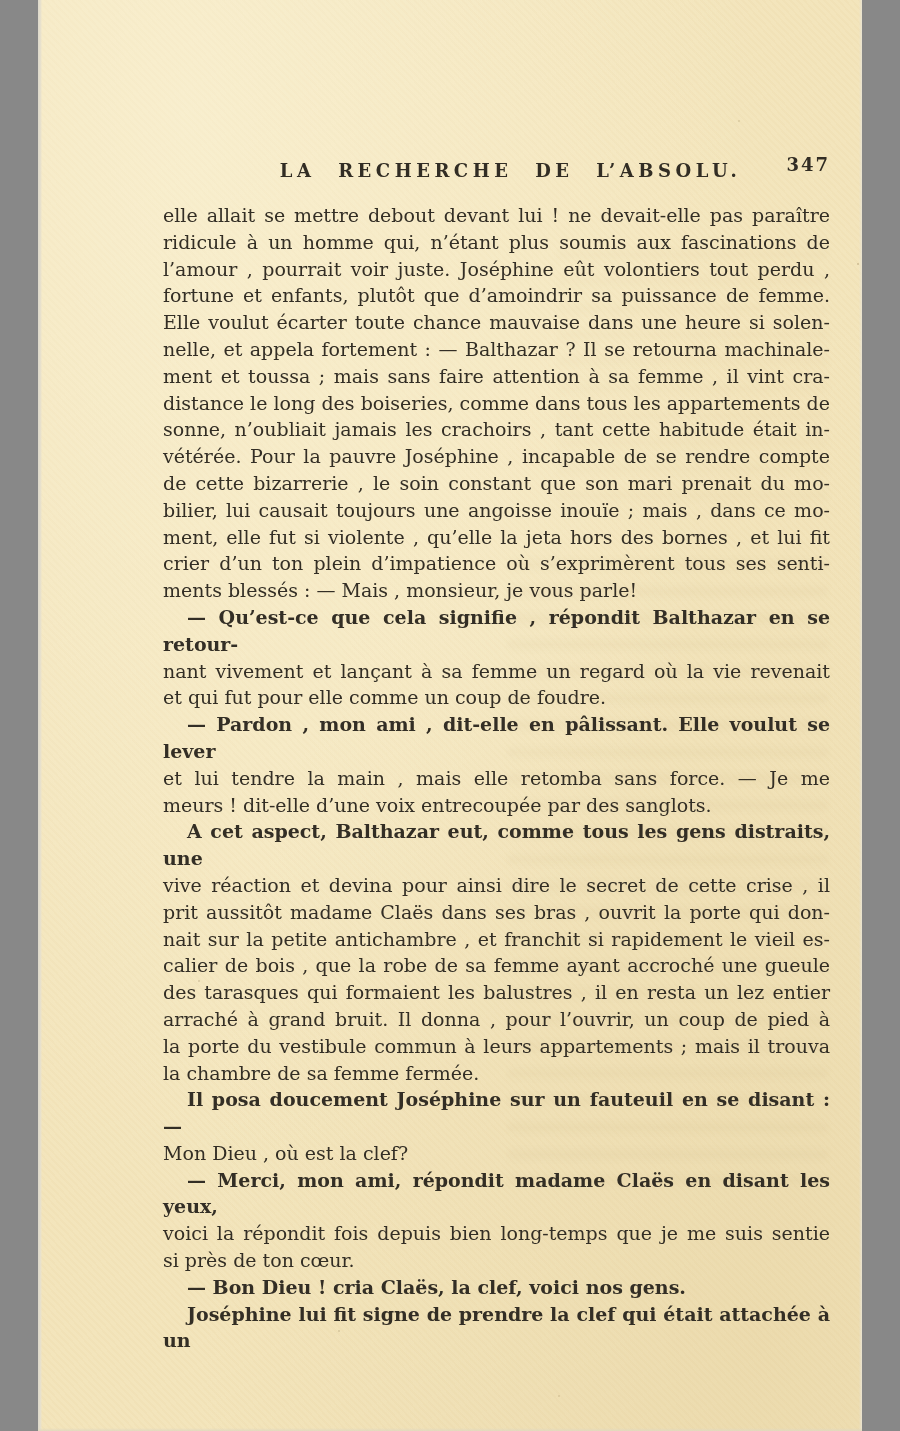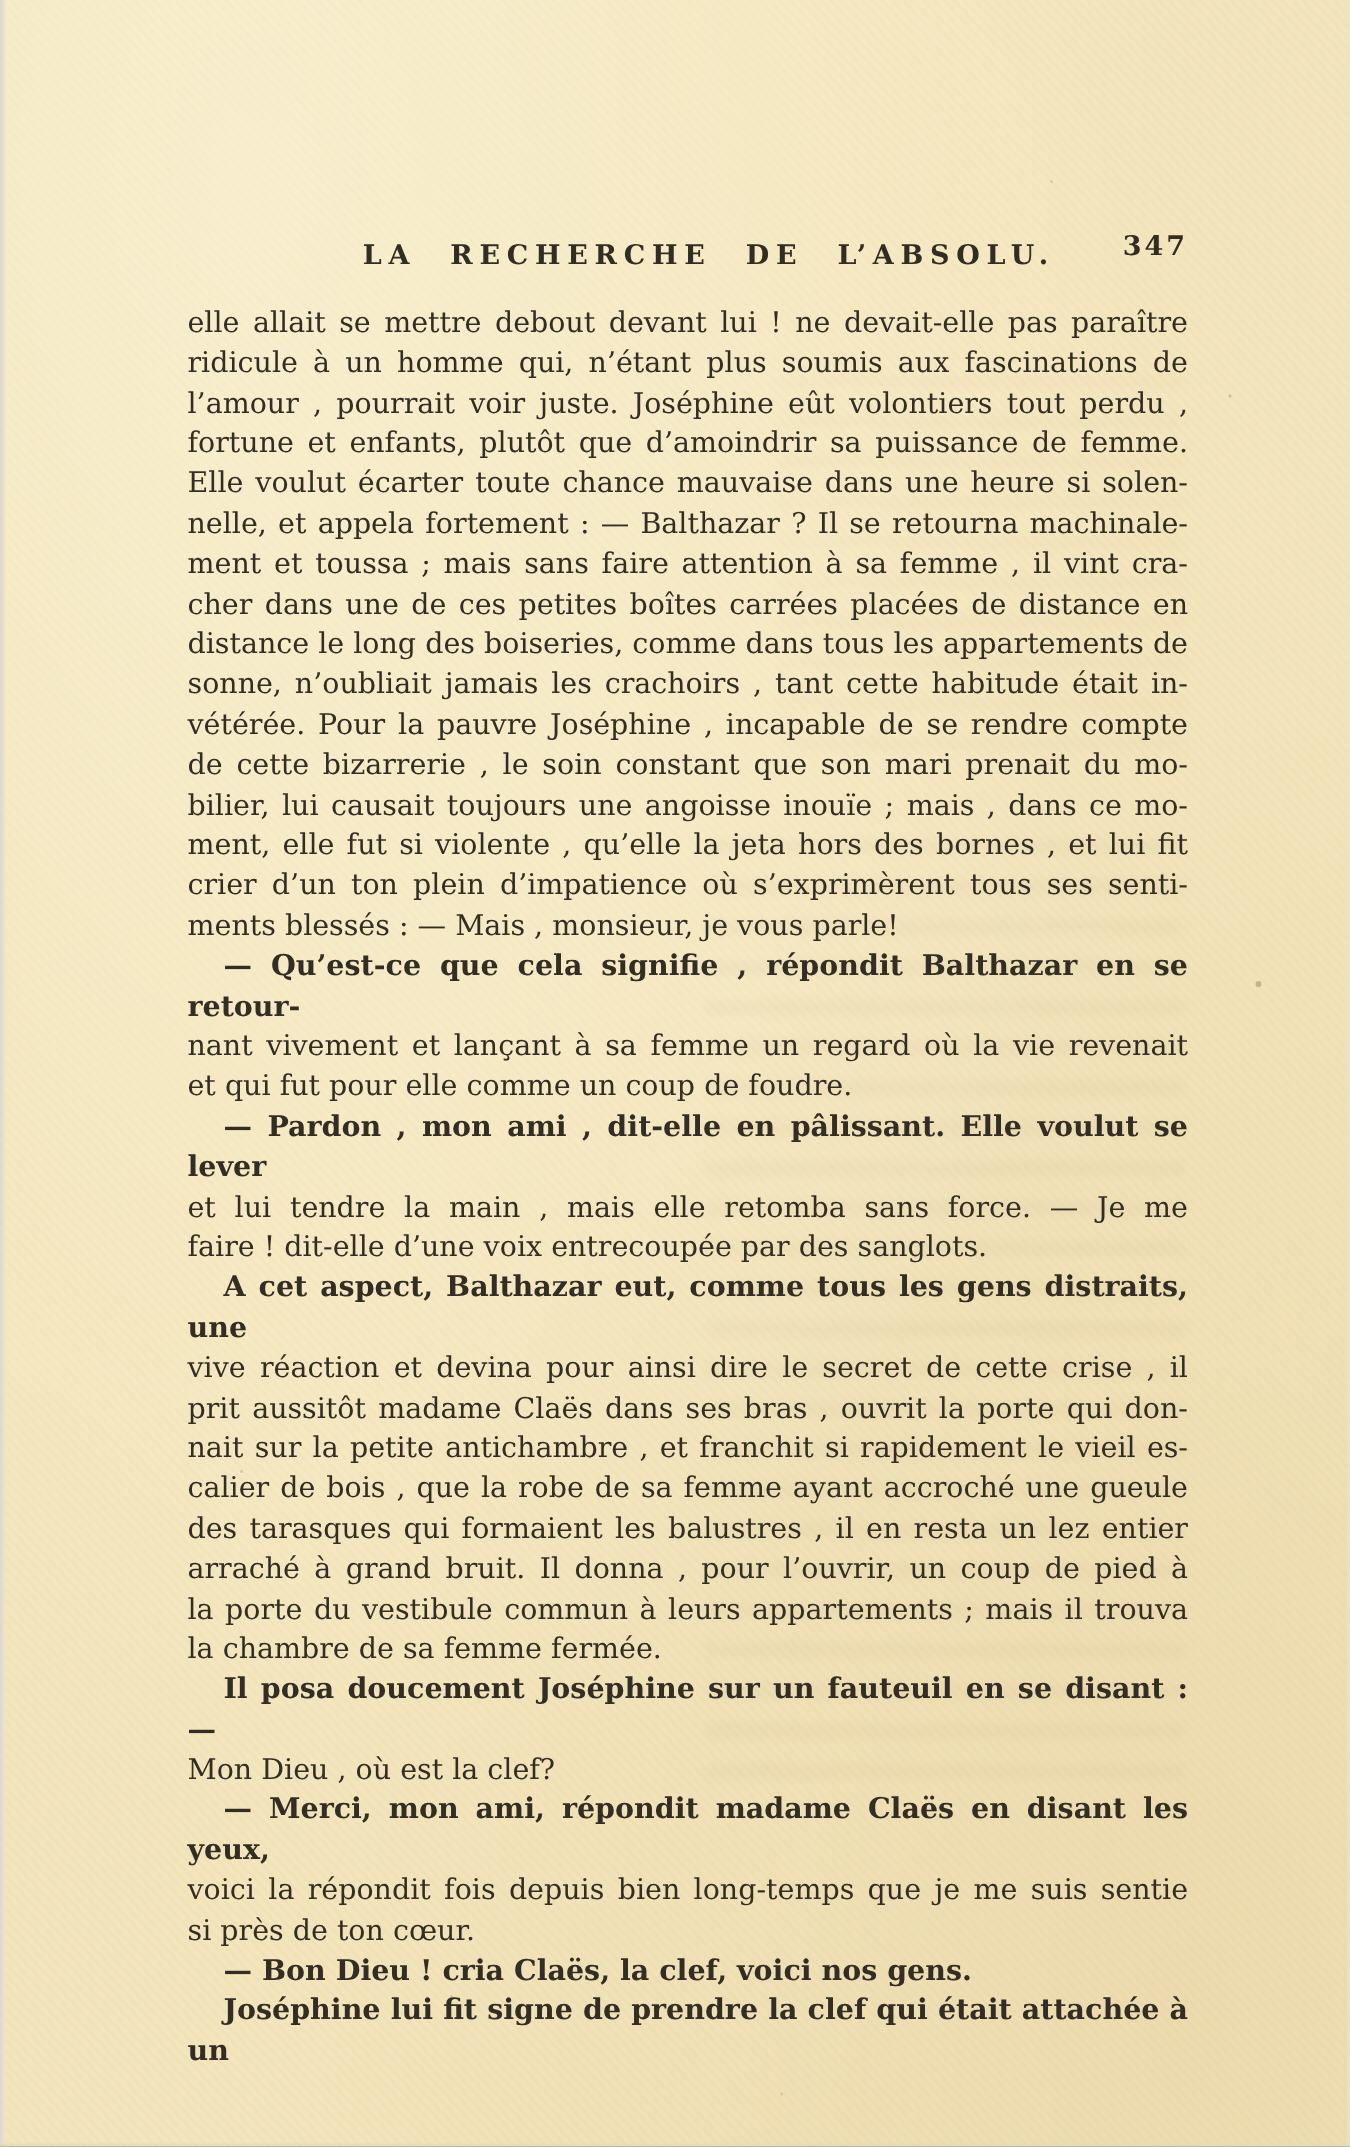--- a/index.html
+++ b/index.html
@@ -1,18 +1,18 @@
 <!DOCTYPE html>
 <html><head>
 <meta charset="utf-8">
 <style>
   html,body{margin:0;padding:0;background:#888;}
   .scan{
     position:relative;
-    width:900px;height:1431px;
+    width:824px;height:1431px;
     margin:0 auto;
     overflow:hidden;
     background-color:#f3e4ba;
     background-image:
       radial-gradient(ellipse at 18% 8%,  rgba(255,250,228,0.45), transparent 60%),
       radial-gradient(ellipse at 88% 94%, rgba(219,196,142,0.30), transparent 55%),
       radial-gradient(ellipse at 55% 45%, rgba(255,244,216,0.18), transparent 75%),
       repeating-linear-gradient(47deg, rgba(205,180,125,0.05) 0 2px, rgba(255,248,228,0.04) 2px 5px);
     font-family:"DejaVu Serif", "Liberation Serif", serif;
     color:#2f2a21;
@@ -87,35 +87,34 @@
     </div>
 
     <div class="body-text">
         <div class="line">elle allait se mettre debout devant lui !  ne devait-elle pas paraître</div>
         <div class="line">ridicule à un homme qui, n’étant plus soumis aux  fascinations de</div>
         <div class="line">l’amour , pourrait voir juste.  Joséphine eût volontiers tout perdu ,</div>
         <div class="line">fortune et enfants, plutôt que d’amoindrir sa puissance de femme.</div>
         <div class="line">Elle voulut écarter toute chance mauvaise dans une heure si solen-</div>
         <div class="line">nelle, et appela fortement : — Balthazar ? Il se retourna machinale-</div>
         <div class="line">ment et toussa ; mais sans faire attention à sa femme , il vint cra-</div>
-        <div class="line">cher dans une de ces petites boîtes carrées placées de distance en</div>
         <div class="line">distance le long des boiseries, comme dans tous les appartements de</div>
         <div class="line">sonne, n’oubliait jamais les crachoirs , tant cette habitude était in-</div>
         <div class="line">vétérée.  Pour la pauvre Joséphine , incapable de se rendre compte</div>
         <div class="line">de cette bizarrerie , le soin constant que son mari prenait du mo-</div>
         <div class="line">bilier, lui causait toujours une angoisse inouïe ; mais , dans ce mo-</div>
         <div class="line">ment, elle fut si violente , qu’elle la jeta hors des bornes , et lui fit</div>
         <div class="line">crier d’un ton plein d’impatience où s’exprimèrent tous ses senti-</div>
         <div class="line end">ments blessés : — Mais , monsieur, je vous parle!</div>
         <div class="line indent">— Qu’est-ce que cela signifie , répondit Balthazar en se retour-</div>
         <div class="line">nant vivement  et lançant à sa femme un  regard où la vie revenait</div>
         <div class="line end">et qui fut pour elle comme un coup de foudre.</div>
         <div class="line indent">— Pardon , mon ami , dit-elle en pâlissant. Elle voulut se lever</div>
         <div class="line">et lui tendre la main , mais elle retomba sans force. — Je me</div>
-        <div class="line end">faire ! dit-elle d’une voix entrecoupée par des sanglots.</div>
+        <div class="line end">meurs ! dit-elle d’une voix entrecoupée par des sanglots.</div>
         <div class="line indent">A cet aspect, Balthazar eut, comme tous les gens distraits, une</div>
         <div class="line">vive réaction et devina pour ainsi dire le secret de cette crise , il</div>
         <div class="line">prit aussitôt madame Claës dans ses bras , ouvrit la porte qui don-</div>
         <div class="line">nait sur la petite antichambre , et franchit si rapidement le vieil es-</div>
         <div class="line">calier de bois , que la robe de sa femme ayant accroché une gueule</div>
         <div class="line">des tarasques qui formaient les balustres , il en resta un lez entier</div>
         <div class="line">arraché à grand bruit.  Il donna , pour l’ouvrir, un coup de pied à</div>
         <div class="line">la porte du vestibule commun à leurs appartements ; mais il trouva</div>
         <div class="line end">la chambre de sa femme fermée.</div>
         <div class="line indent">Il posa doucement Joséphine sur un fauteuil en se disant : —</div>

